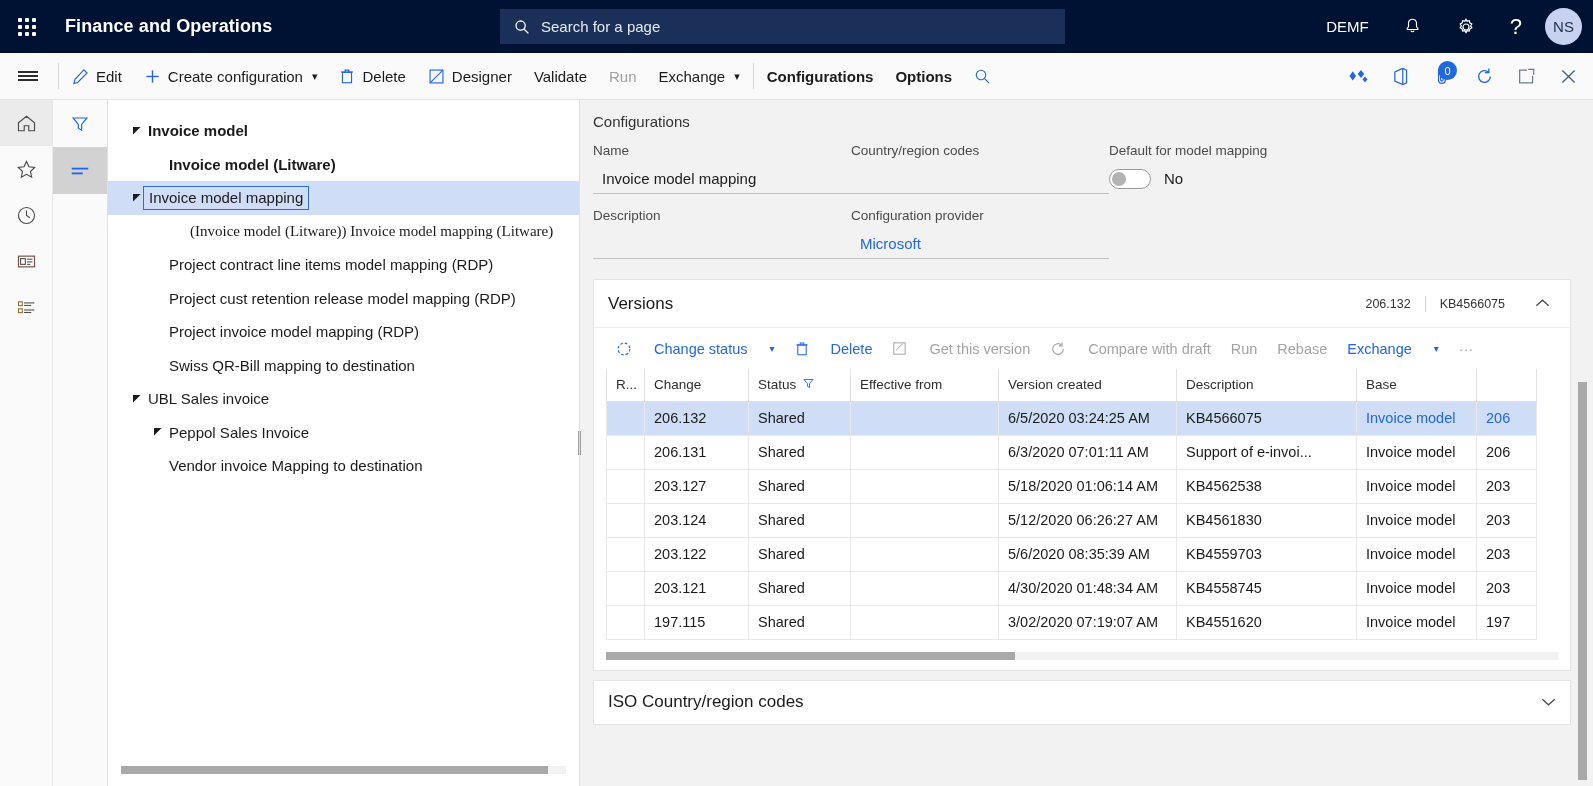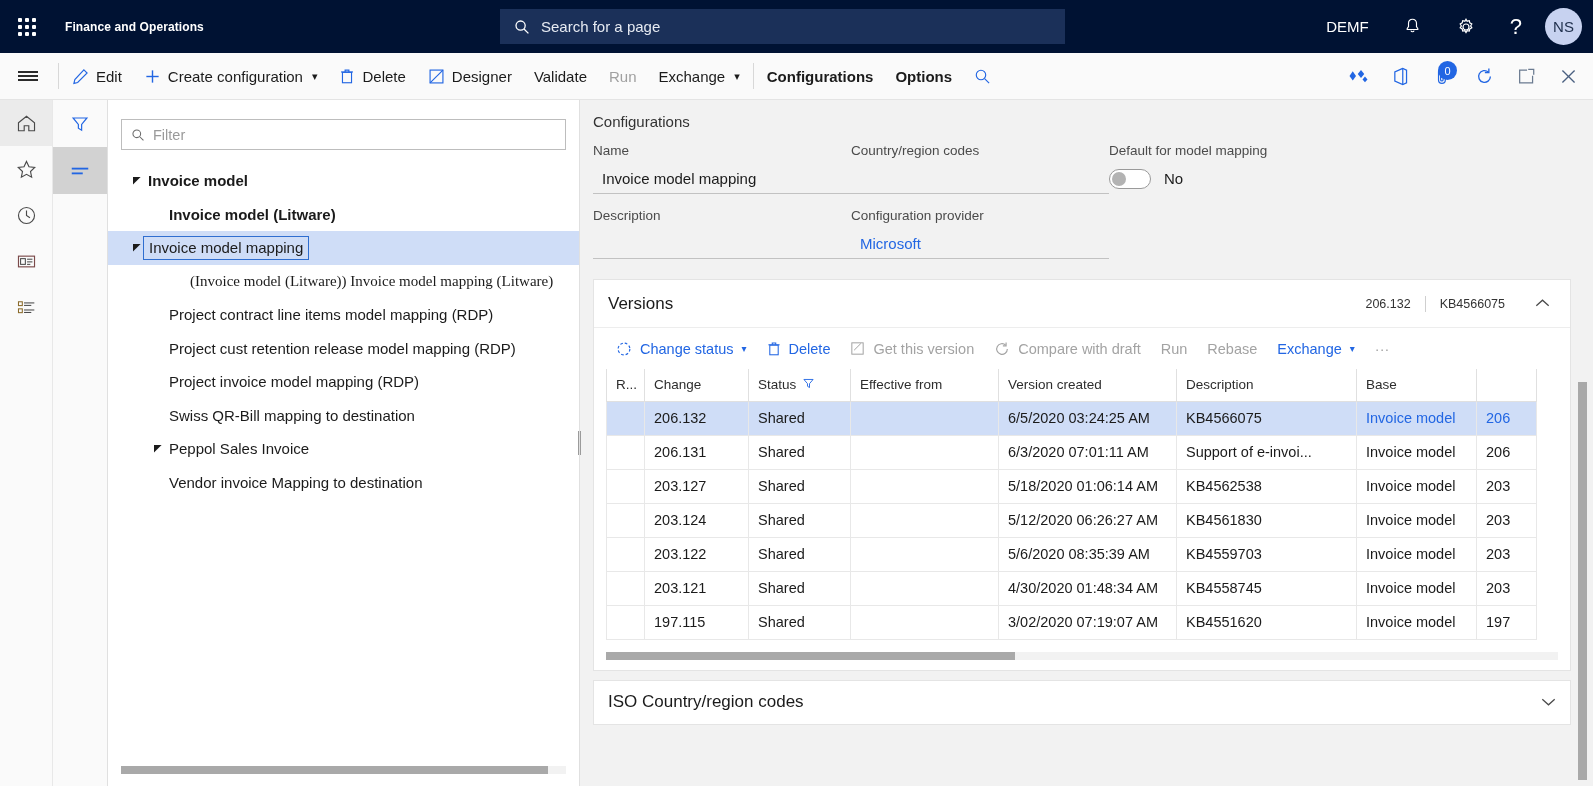--- a/index.html
+++ b/index.html
@@ -17,21 +17,21 @@
   .waffle {
     width: 53px; height: 53px; display: flex; align-items: center; justify-content: center;
     cursor: pointer;
   }
   .waffle-grid {
     display: grid; grid-template-columns: repeat(3, 4px); grid-template-rows: repeat(3, 4px);
     gap: 3px;
   }
   .waffle-grid i { display: block; width: 4px; height: 4px; background: #ffffff; border-radius: 1px; }
   .app-title {
-    color: #ffffff; font-size: 12px; font-weight: bold; letter-spacing: .1px;
+    color: #ffffff; font-size: 18px; font-weight: bold; letter-spacing: .1px;
     margin-left: 12px;
   }
   .searchbox {
     position: absolute; left: 500px; top: 9px; width: 565px; height: 35px;
     background: #1b3059; display: flex; align-items: center; padding-left: 14px; cursor: text;
   }
   .searchbox .ph { color: #e6eaf2; font-size: 15px; margin-left: 11px; }
   .topright {
     position: absolute; right: 0; top: 0; height: 53px; display: flex; align-items: center;
   }
@@ -150,21 +150,21 @@
   .card-head {
     height: 48px; display: flex; align-items: center; padding: 0 14px; border-bottom: 1px solid #ededed;
   }
   .card-title { font-size: 17px; color: #1b1b1b; }
   .card-head-right { margin-left: auto; display: flex; align-items: center; gap: 0; }
   .chip { font-size: 12.5px; color: #333; padding: 0 14px; }
   .chip-div { width: 1px; height: 16px; background: #cfcfcf; }
   .collapse-btn { padding: 0 6px 0 16px; cursor: pointer; color: #4a4a4a; font-size: 13px; }
 
   .card-tools { height: 41px; display: flex; align-items: center; padding: 0 12px; gap: 0; }
-  .tbtn { display: flex; align-items: center; gap: 8px; font-size: 14.5px; color: #2266e3; padding: 4px 10px; cursor: pointer; white-space: nowrap; }
+  .tbtn { display: flex; align-items: center; gap: 22px; font-size: 14.5px; color: #2266e3; padding: 4px 10px; cursor: pointer; white-space: nowrap; }
   .tbtn.muted { color: #a3a3a3; cursor: default; }
   .tbtn .chev { font-size: 10px; }
 
   
   .gridwrap { padding: 0 12px 0 12px; position: relative; }
   table.grid { border-collapse: collapse; width: 908px; table-layout: fixed; }
   table.grid th {
     font-size: 13.5px; color: #2d2d2d; font-weight: normal; text-align: left;
     height: 32px; padding: 0 9px; border: 1px solid #e0e0e0; border-top: none;
     background: #ffffff; white-space: nowrap;
@@ -406,27 +406,20 @@
     </div>
     <div class="rail2-item active">
       <svg width="22" height="20" viewBox="0 0 24 20">
         <line x1="3" y1="7.4" x2="21" y2="7.4" stroke="#2266e3" stroke-width="2"></line>
         <line x1="3" y1="12.6" x2="15" y2="12.6" stroke="#2266e3" stroke-width="2"></line>
       </svg>
     </div>
   </div>
 
   <div class="treepanel">
-    <div class="filterbox">
-      <svg width="14" height="14" viewBox="0 0 16 16">
-        <circle cx="6.6" cy="6.6" r="4.4" fill="none" stroke="#6b6b6b" stroke-width="1.2"></circle>
-        <line x1="10" y1="10" x2="14.2" y2="14.2" stroke="#6b6b6b" stroke-width="1.2"></line>
-      </svg>
-      <span class="ph">Filter</span>
-    </div>
     <div class="tree" id="tree">
         <div class="tree-row bold" style="padding-left: 18px;">
           <span class="tw">
             <svg width="10" height="10" viewBox="0 0 10 10">
               <path d="M1 1 L8.6 1 L1 8.6 Z" fill="#1b1b1b"></path>
             </svg>
           </span>
           <span class="tree-label">Invoice model</span>
         </div>
         <div class="tree-row bold" style="padding-left: 39px;">
@@ -453,20 +446,28 @@
           <span class="tw"></span>
           <span class="tree-label">Project cust retention release model mapping (RDP)</span>
         </div>
         <div class="tree-row" style="padding-left: 39px;">
           <span class="tw"></span>
           <span class="tree-label">Project invoice model mapping (RDP)</span>
         </div>
         <div class="tree-row" style="padding-left: 39px;">
           <span class="tw"></span>
           <span class="tree-label">Swiss QR-Bill mapping to destination</span>
+        </div>
+        <div class="tree-row" style="padding-left: 18px;">
+          <span class="tw">
+            <svg width="10" height="10" viewBox="0 0 10 10">
+              <path d="M1 1 L8.6 1 L1 8.6 Z" fill="#1b1b1b"></path>
+            </svg>
+          </span>
+          <span class="tree-label">UBL Sales invoice</span>
         </div>
         <div class="tree-row" style="padding-left: 39px;">
           <span class="tw">
             <svg width="10" height="10" viewBox="0 0 10 10">
               <path d="M1 1 L8.6 1 L1 8.6 Z" fill="#1b1b1b"></path>
             </svg>
           </span>
           <span class="tree-label">Peppol Sales Invoice</span>
         </div>
         <div class="tree-row" style="padding-left: 39px;">

